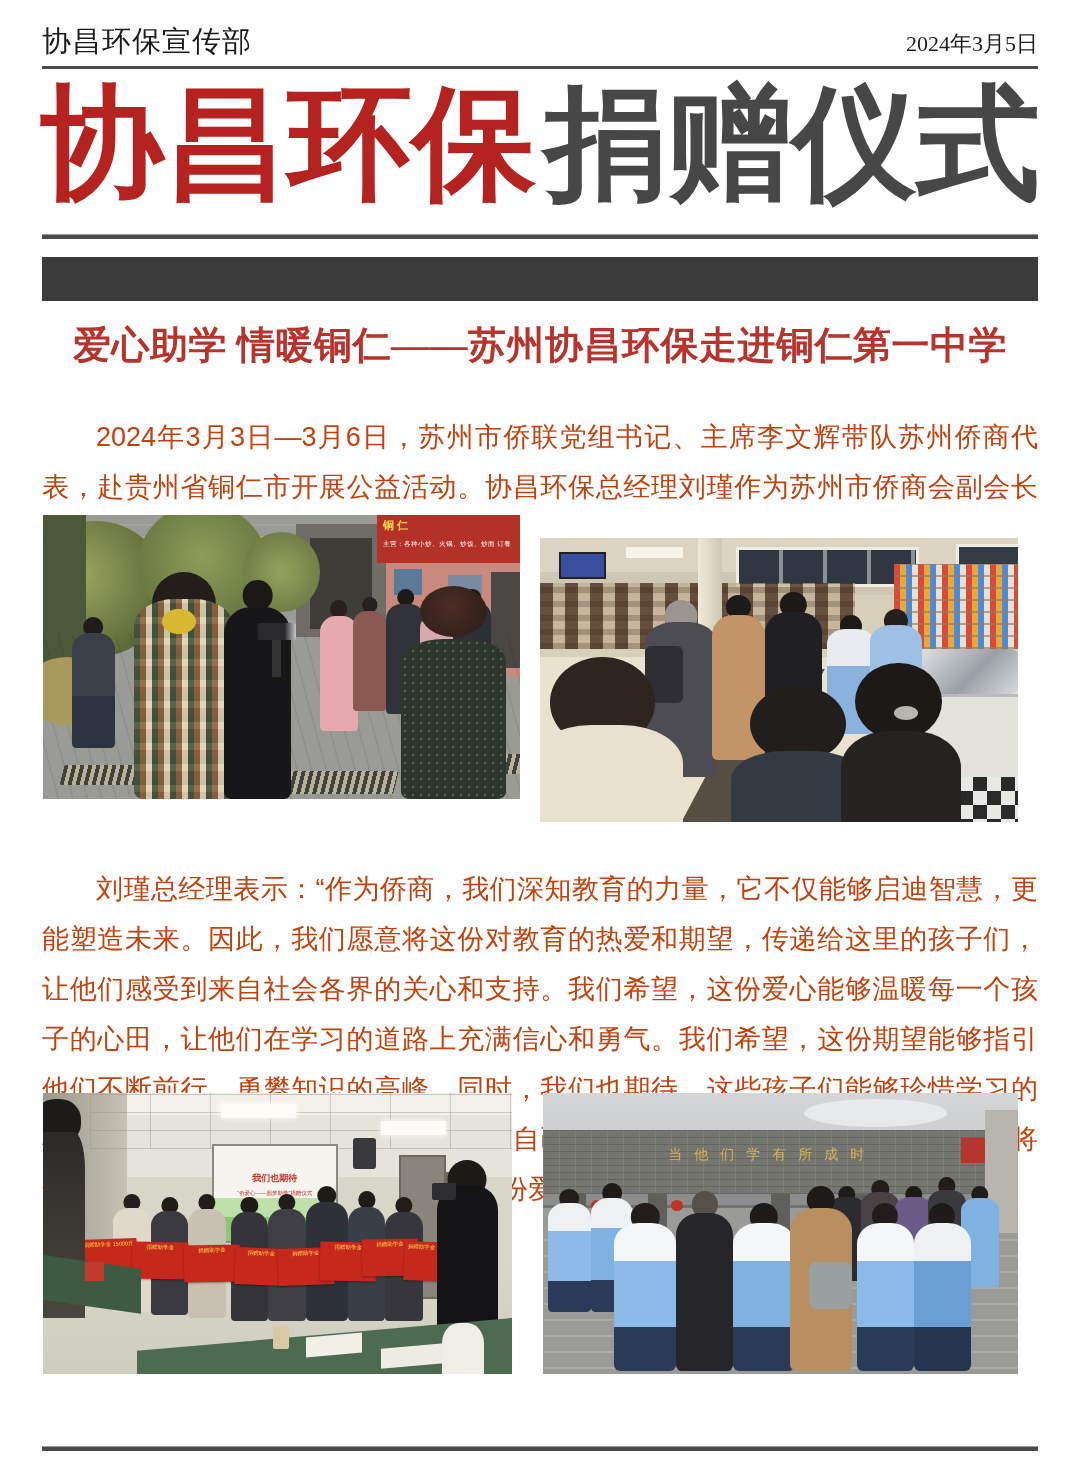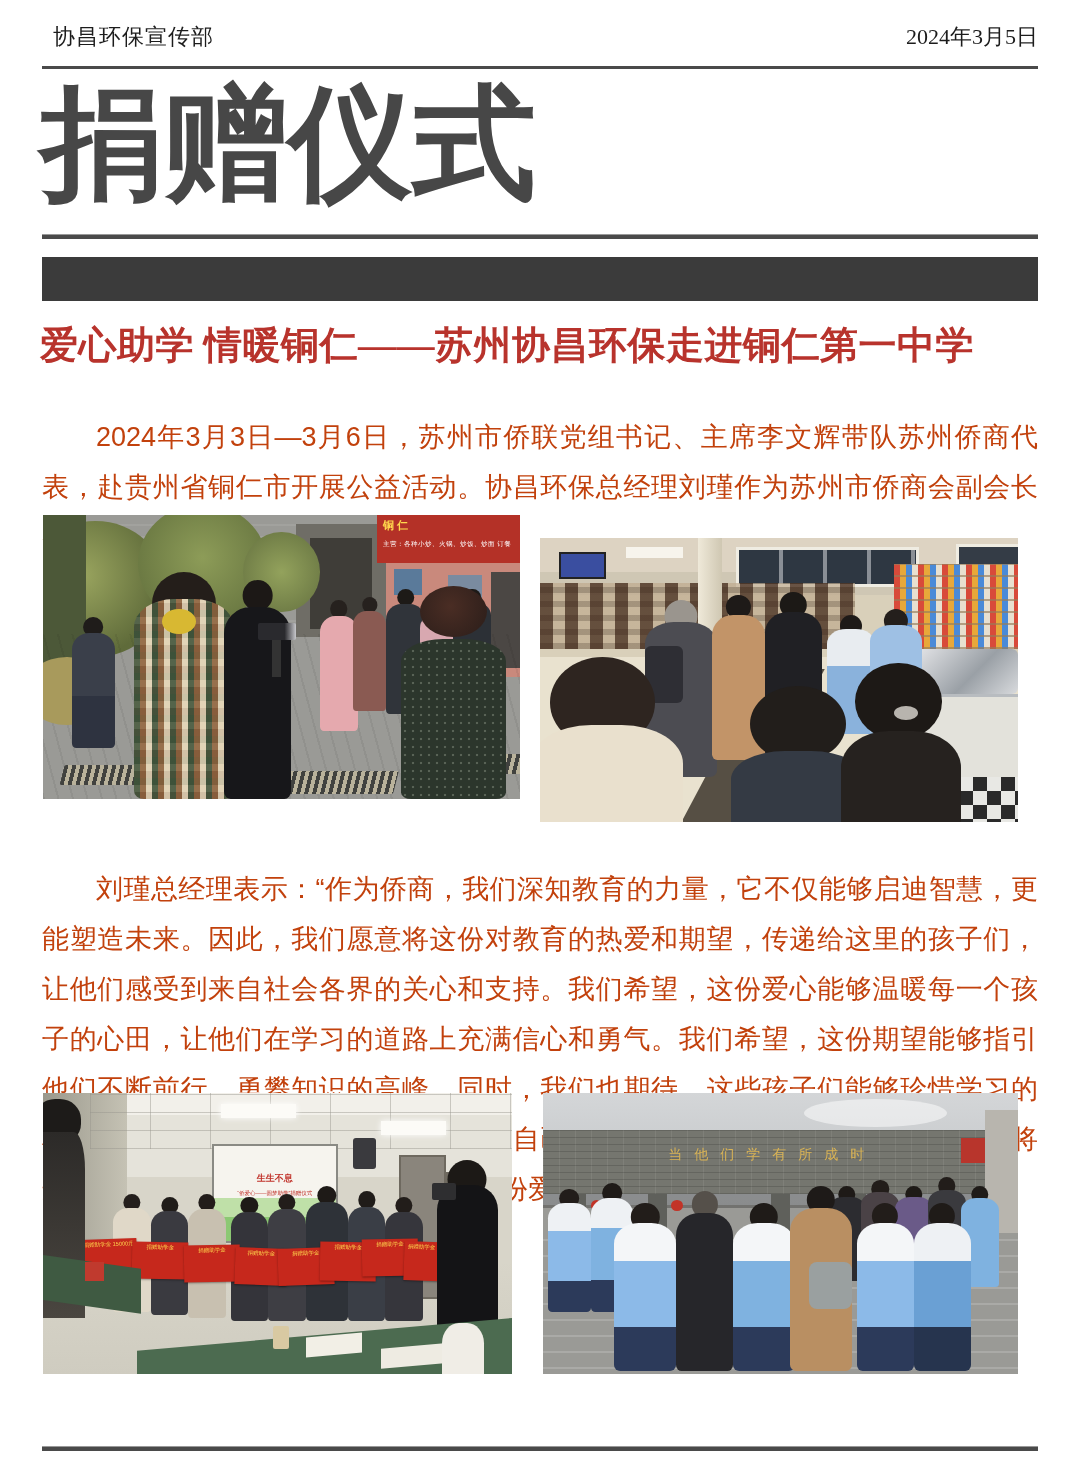--- a/index.html
+++ b/index.html
@@ -2,38 +2,38 @@
 <html><head>
 <meta charset="utf-8">
 <style>
   html,body{margin:0;padding:0;background:#ffffff;}
   .page{position:relative;width:1080px;height:1465px;background:#fff;overflow:hidden;
         font-family:"Liberation Sans",sans-serif;color:#1c1c1c;}
 
   
   .top-header{position:absolute;left:42px;right:42px;top:22px;display:flex;
               justify-content:space-between;align-items:baseline;}
-  .dept{font-size:22px;letter-spacing:1px;margin-left:11px;}
+  .dept{font-size:29px;letter-spacing:1px;}
   .date{font-size:22px;font-family:"Liberation Serif",serif;}
   .rule{position:absolute;left:42px;right:42px;background:#4a4a4a;}
   .rule-top{top:66px;height:3px;}
   .rule-mid{top:234px;height:4px;border-top:1px solid #999;}
   .rule-bottom{top:1446px;height:4px;border-top:1px solid #999;}
   .band{position:absolute;left:42px;right:42px;top:257px;height:44px;background:#3b3b3b;}
 
   
   .masthead{position:absolute;left:40px;right:40px;top:76px;height:152px;display:flex;
             justify-content:space-between;align-items:flex-start;
             font-family:"Liberation Serif",serif;font-weight:800;font-size:124px;line-height:1.12;
             white-space:nowrap;}
   .mh-brand{color:#b4231f;}
   .mh-title{color:#474747;}
 
   
-  .headline{position:absolute;left:40px;right:40px;top:320px;text-align:left;
+  .headline{position:absolute;left:40px;right:40px;top:320px;text-align:center;
             font-family:"Liberation Serif",serif;font-weight:700;font-size:38px;
             color:#b8332c;white-space:nowrap;letter-spacing:0.5px;}
   .para{position:absolute;left:42px;right:42px;font-size:27px;line-height:50px;
         text-align:justify;text-indent:2em;color:#c2410c;}
   .para1{top:412px;}
   .para2{top:864px;}
 
   
   .photo{position:absolute;overflow:hidden;background:#9a9a96;}
   .photo *{position:absolute;}
@@ -67,20 +67,21 @@
 
 <div class="page">
 
   <div class="top-header">
     <span class="dept">协昌环保宣传部</span>
     <span class="date">2024年3月5日</span>
   </div>
   <div class="rule rule-top"></div>
 
   <div class="masthead">
+    <span class="mh-brand">协昌环保</span>
     <span class="mh-title">捐赠仪式</span>
   </div>
   <div class="rule rule-mid"></div>
   <div class="band"></div>
 
   <div class="headline">爱心助学 情暖铜仁——苏州协昌环保走进铜仁第一中学</div>
   <div class="para para1">2024年3月3日—3月6日，苏州市侨联党组书记、主席李文辉带队苏州侨商代表，赴贵州省铜仁市开展公益活动。协昌环保总经理刘瑾作为苏州市侨商会副会长参与此次活动，助力爱心助学工作。</div>
   <div class="para para2">刘瑾总经理表示：“作为侨商，我们深知教育的力量，它不仅能够启迪智慧，更能塑造未来。因此，我们愿意将这份对教育的热爱和期望，传递给这里的孩子们，让他们感受到来自社会各界的关心和支持。我们希望，这份爱心能够温暖每一个孩子的心田，让他们在学习的道路上充满信心和勇气。我们希望，这份期望能够指引他们不断前行，勇攀知识的高峰。同时，我们也期待，这些孩子们能够珍惜学习的机会，用自己的努力和汗水，书写属于自己的精彩篇章。当他们学有所成时，再将这份爱心和期望传递给更多的人，让这份爱的传递精神薪火相传，生生不息。”</div>
 
   <div class="photo p1">
@@ -163,21 +164,21 @@
     <div style="left:0;top:0;width:100%;height:100%;
          background:linear-gradient(180deg,#f2f0ea 0 8%,#e5e3da 8% 30%,#d8d5c9 30% 60%,#cfccc0);"></div>
     <div style="left:0;top:0;width:18%;height:74%;background:linear-gradient(90deg,#9a988c,#c5c2b4);"></div>
     <div style="left:10%;top:0;width:90%;height:20%;
          background:repeating-linear-gradient(90deg,rgba(150,148,140,.45) 0 1px,rgba(0,0,0,0) 1px 60px),repeating-linear-gradient(0deg,rgba(150,148,140,.45) 0 1px,rgba(0,0,0,0) 1px 18px);"></div>
     <div style="left:38%;top:4%;width:16%;height:5%;background:#fcfbf7;box-shadow:0 0 6px #fff;"></div>
     <div style="left:72%;top:10%;width:14%;height:5%;background:#fcfbf7;box-shadow:0 0 6px #fff;"></div>
     <div style="left:66%;top:16%;width:5%;height:11%;border-radius:3px;background:#3a3a3e;"></div>
     <div style="left:36%;top:18%;width:26%;height:34%;border:2px solid #8a8a84;
          background:linear-gradient(180deg,#f6f4ee 0 55%,#bfe0a8 55% 75%,#8cc873 75%);">
-      <div class="screen-title">生生不息</div>
+      <div class="screen-title">我们也期待</div>
       <div class="screen-sub">“侨爱心——圆梦助学”捐赠仪式</div>
     </div>
     <div style="left:76%;top:22%;width:9%;height:50%;background:#8a857c;border:2px solid #6e695f;"></div>
     <div style="left:86%;top:28%;width:8%;height:42%;background:#6e695f;"></div>
     <div class="person" style="--x:15%;--y:36%;--w:8%;--h:42%;--hair:#241f1c;--coat:#e0d8c8;"></div>
     <div class="person" style="--x:23%;--y:37%;--w:8%;--h:42%;--hair:#201c19;--coat:#3a3a40;"></div>
     <div class="person" style="--x:31%;--y:36%;--w:8%;--h:44%;--hair:#221d1a;--coat:#c8c0b0;"></div>
     <div class="person" style="--x:40%;--y:37%;--w:8%;--h:44%;--hair:#1e1a17;--coat:#34343a;"></div>
     <div class="person" style="--x:48%;--y:36%;--w:8%;--h:45%;--hair:#221d1a;--coat:#3e3e44;"></div>
     <div class="person" style="--x:56%;--y:33%;--w:9%;--h:48%;--hair:#1e1a17;--coat:#2e3238;"></div>

